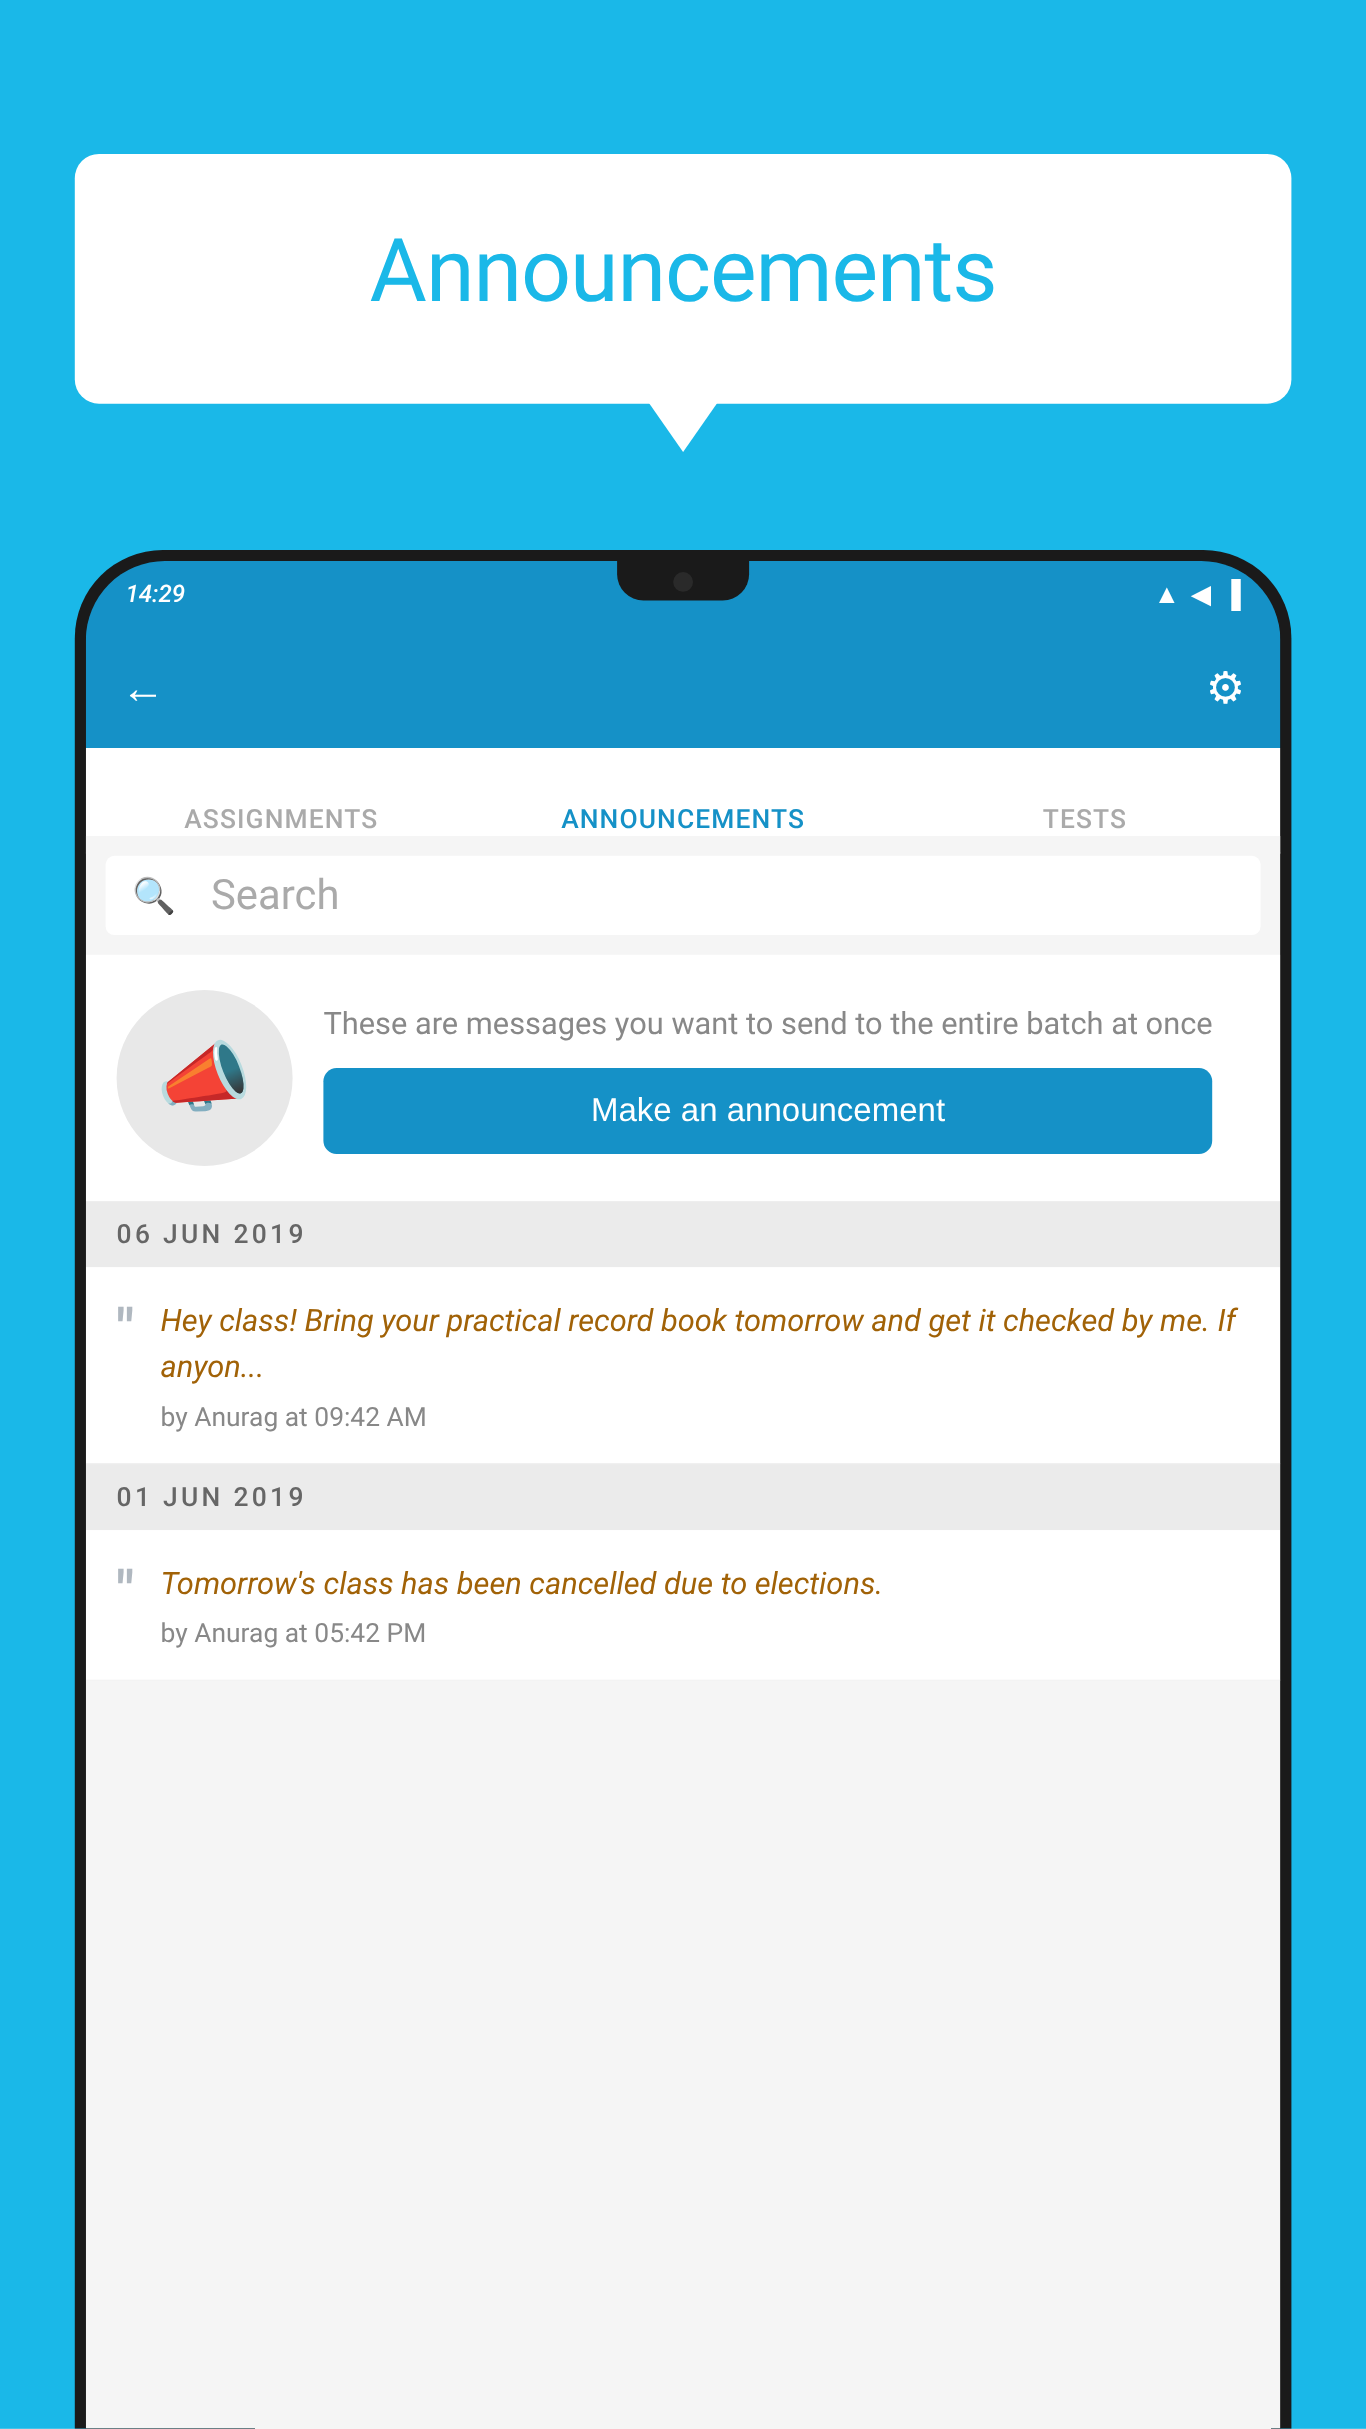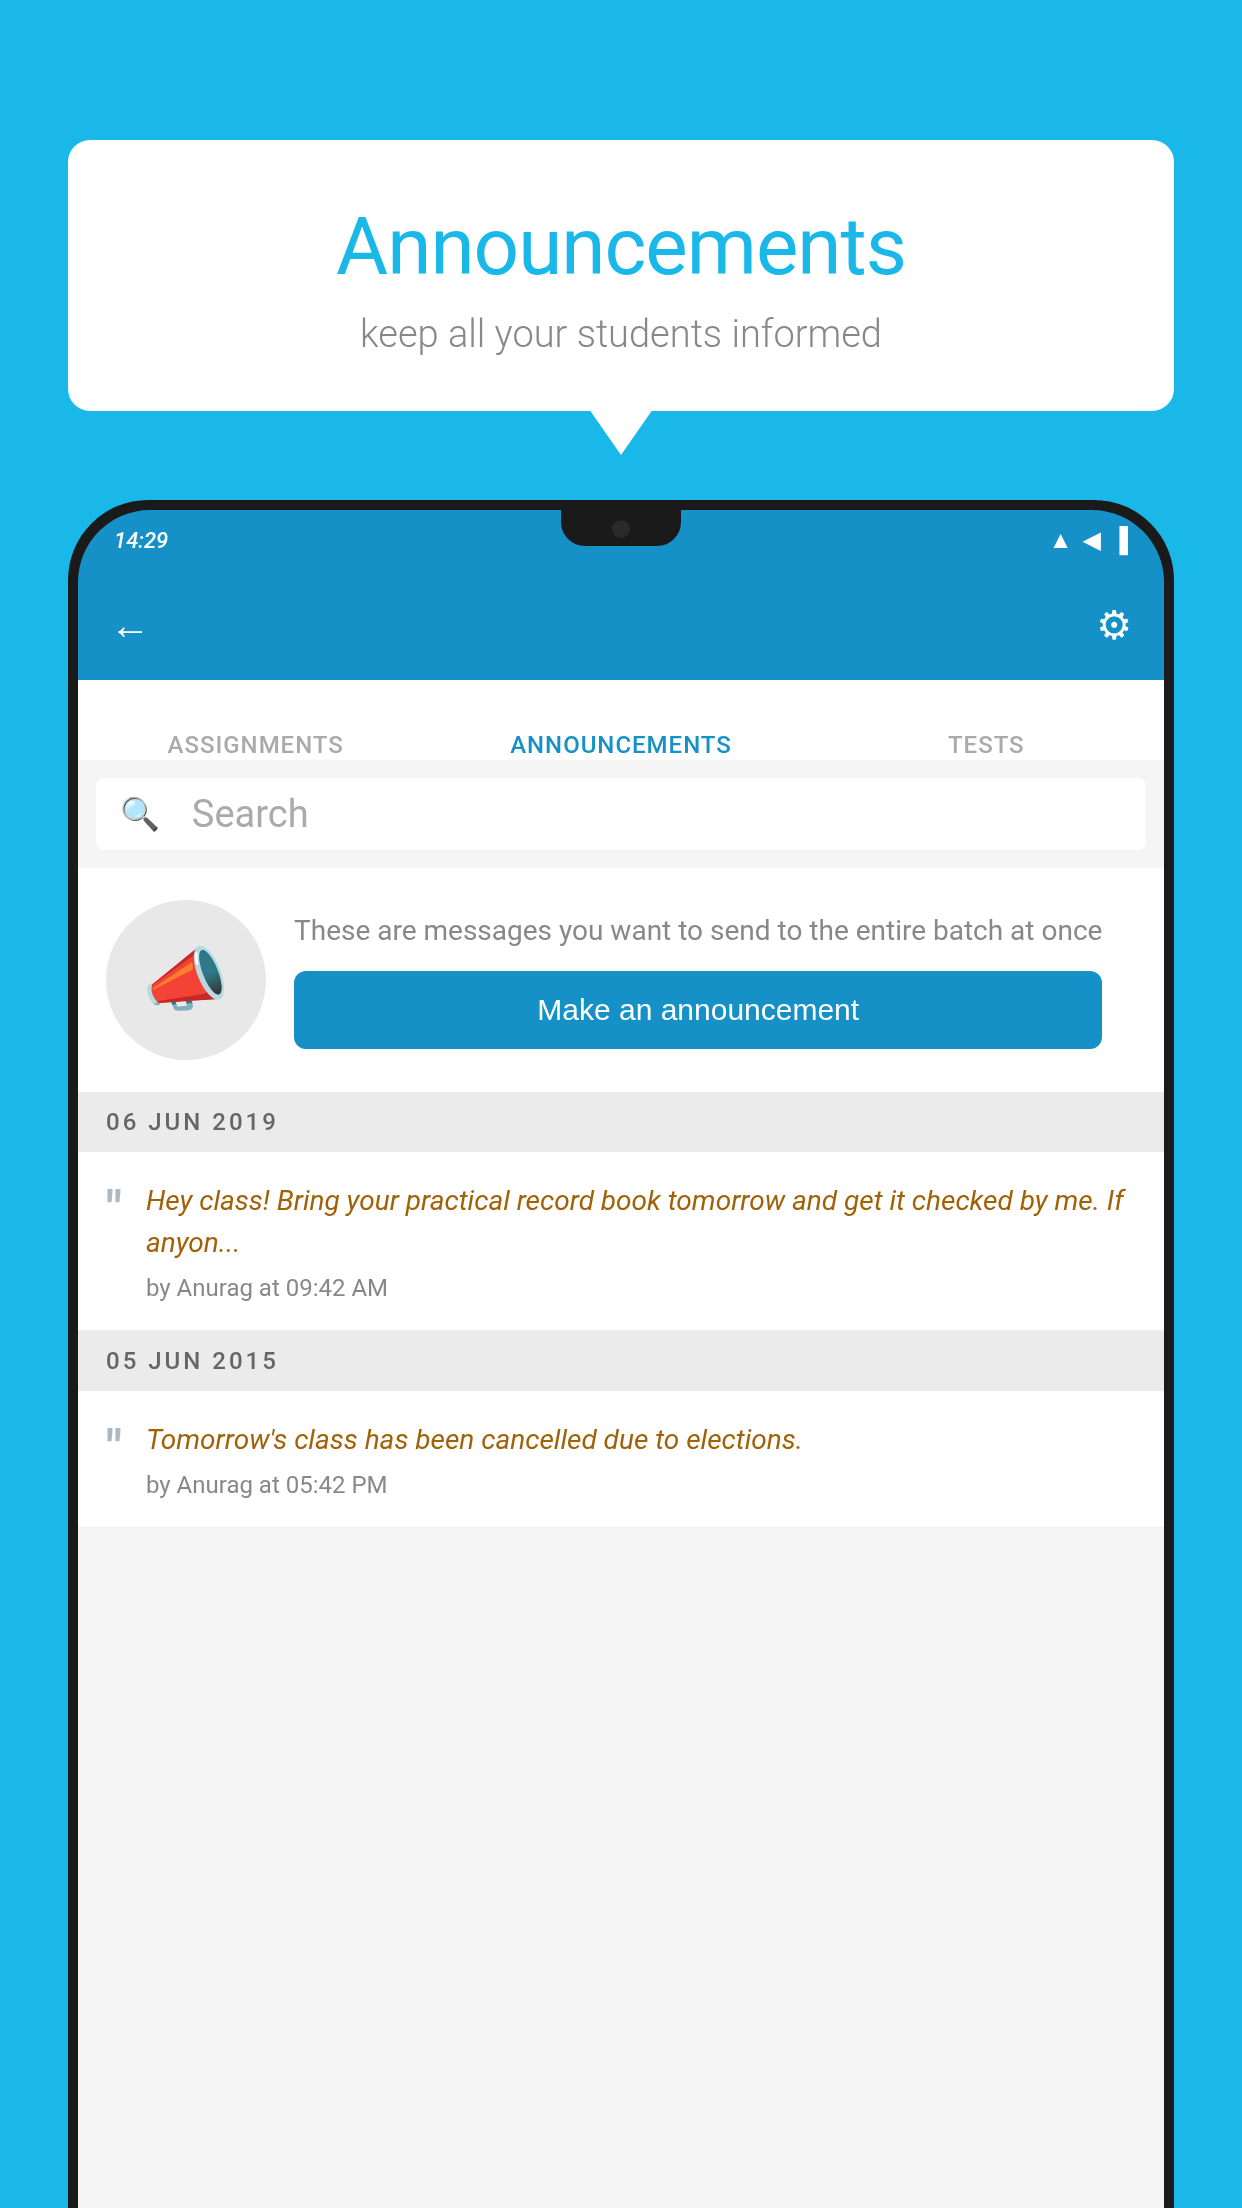--- a/index.html
+++ b/index.html
@@ -350,21 +350,20 @@
       color: #888888;
       font-size: 24px;
     }
   </style>
 </head>
 <body>
 
 <div class="speech-bubble-container">
   <div class="speech-bubble">
     <div class="bubble-title">Announcements</div>
-    <div class="bubble-subtitle">keep all your students informed</div>
   </div>
 </div>
 
 <div class="phone-frame">
   <div class="phone-inner">
 
     <div class="notch">
       <div class="camera-dot"></div>
     </div>
 
@@ -411,21 +410,21 @@
 
       <div class="announcement-item">
         <div class="quote-icon">"</div>
         <div class="announcement-text">
           <div class="announcement-message">Hey class! Bring your practical record book tomorrow and get it checked by me. If anyon...</div>
           <div class="announcement-by">by Anurag at 09:42 AM</div>
         </div>
       </div>
 
       <div class="date-separator">
-        <span>05  JUN  2015</span>
+        <span>01  JUN  2019</span>
       </div>
 
       <div class="announcement-item">
         <div class="quote-icon">"</div>
         <div class="announcement-text">
           <div class="announcement-message">Tomorrow's class has been cancelled due to elections.</div>
           <div class="announcement-by">by Anurag at 05:42 PM</div>
         </div>
       </div>
 

